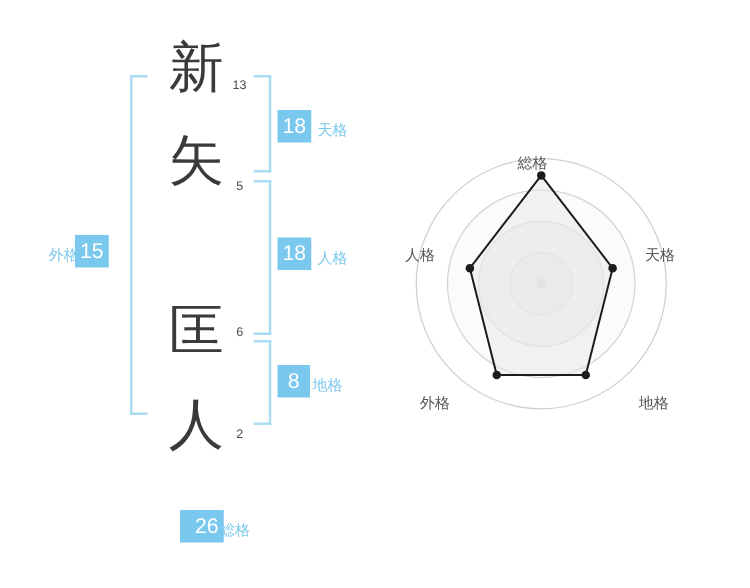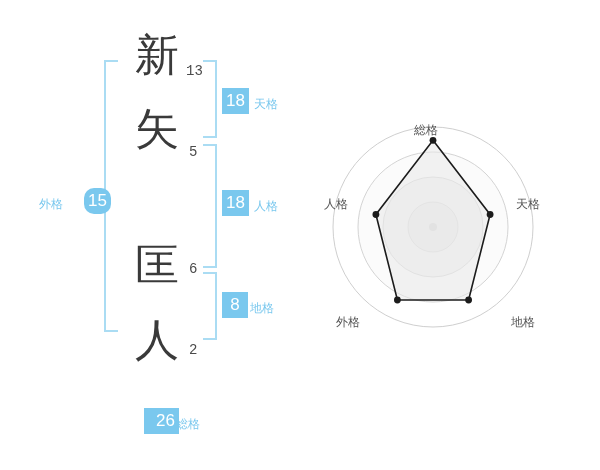--- a/index.html
+++ b/index.html
@@ -23,23 +23,23 @@
   .kanji {
     position: absolute;
     font-family: "DejaVu Sans", sans-serif;
     font-size: 44px;
     color: #3a3a3a;
     line-height: 1;
     font-weight: 400;
   }
   .stroke-num {
     position: absolute;
-    font-size: 14px;
+    font-size: 10px;
     color: #4b4b4b;
-    font-family: Liberation Mono, monospace;
+    font-family: Liberation Sans, sans-serif;
   }
 
   
   .chip {
     position: absolute;
     background: #7ac8ee;
     color: #ffffff;
     font-size: 17px;
     line-height: 26px;
     height: 26px;
@@ -94,21 +94,21 @@
     <div class="stroke-num" style="left:186px; top:63px;">13</div>
     <div class="stroke-num" style="left:189px; top:144px;">5</div>
     <div class="stroke-num" style="left:189px; top:261px;">6</div>
     <div class="stroke-num" style="left:189px; top:342px;">2</div>
 
     <div class="brk brk-v" style="left:104px; top:60px; height:272px;"></div>
     <div class="brk brk-h" style="left:104px; top:60px; width:14px;"></div>
     <div class="brk brk-h" style="left:104px; top:330px; width:14px;"></div>
 
     <div class="chip-label" style="left:39px; top:196px;">外格</div>
-    <div class="chip" style="left:84px; top:188px;border-radius:10px;">15</div>
+    <div class="chip" style="left:60px; top:188px;">15</div>
 
     <div class="brk brk-v" style="left:215px; top:60px; height:78px;"></div>
     <div class="brk brk-h" style="left:203px; top:60px; width:14px;"></div>
     <div class="brk brk-h" style="left:203px; top:136px; width:14px;"></div>
     <div class="chip" style="left:222px; top:88px;">18</div>
     <div class="chip-label" style="left:254px; top:96px;">天格</div>
 
     <div class="brk brk-v" style="left:215px; top:144px; height:124px;"></div>
     <div class="brk brk-h" style="left:203px; top:144px; width:14px;"></div>
     <div class="brk brk-h" style="left:203px; top:266px; width:14px;"></div>

